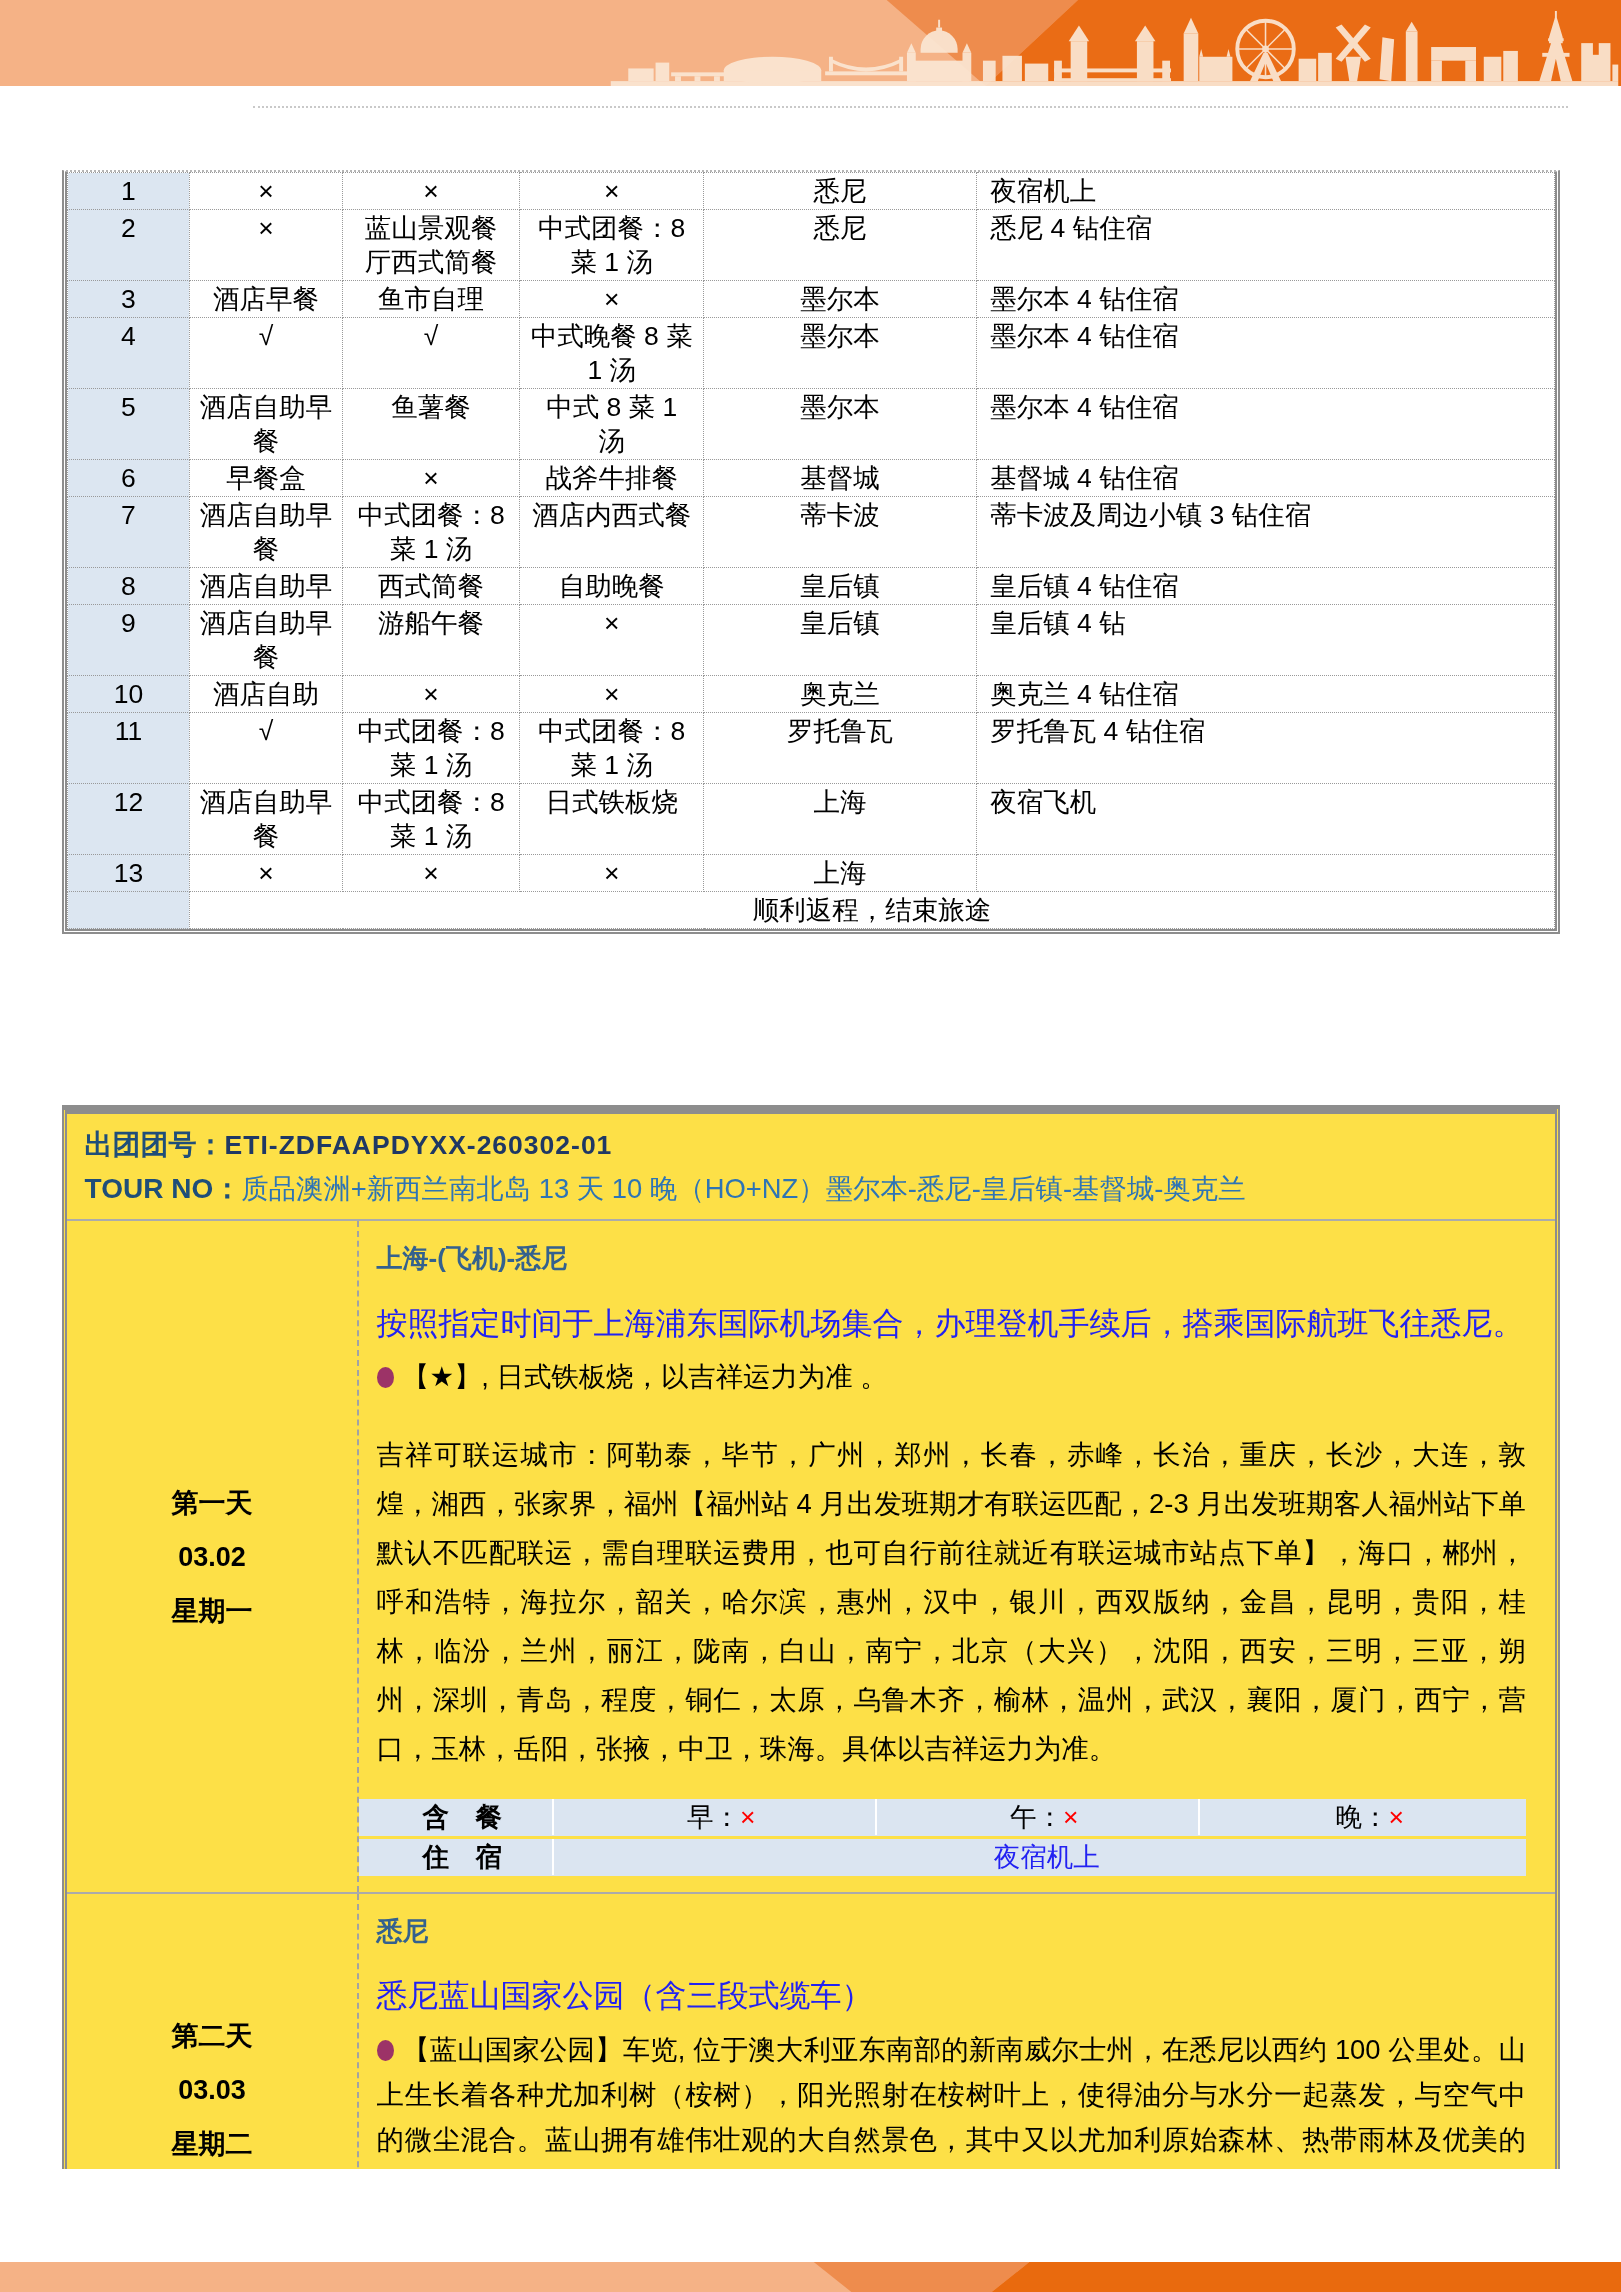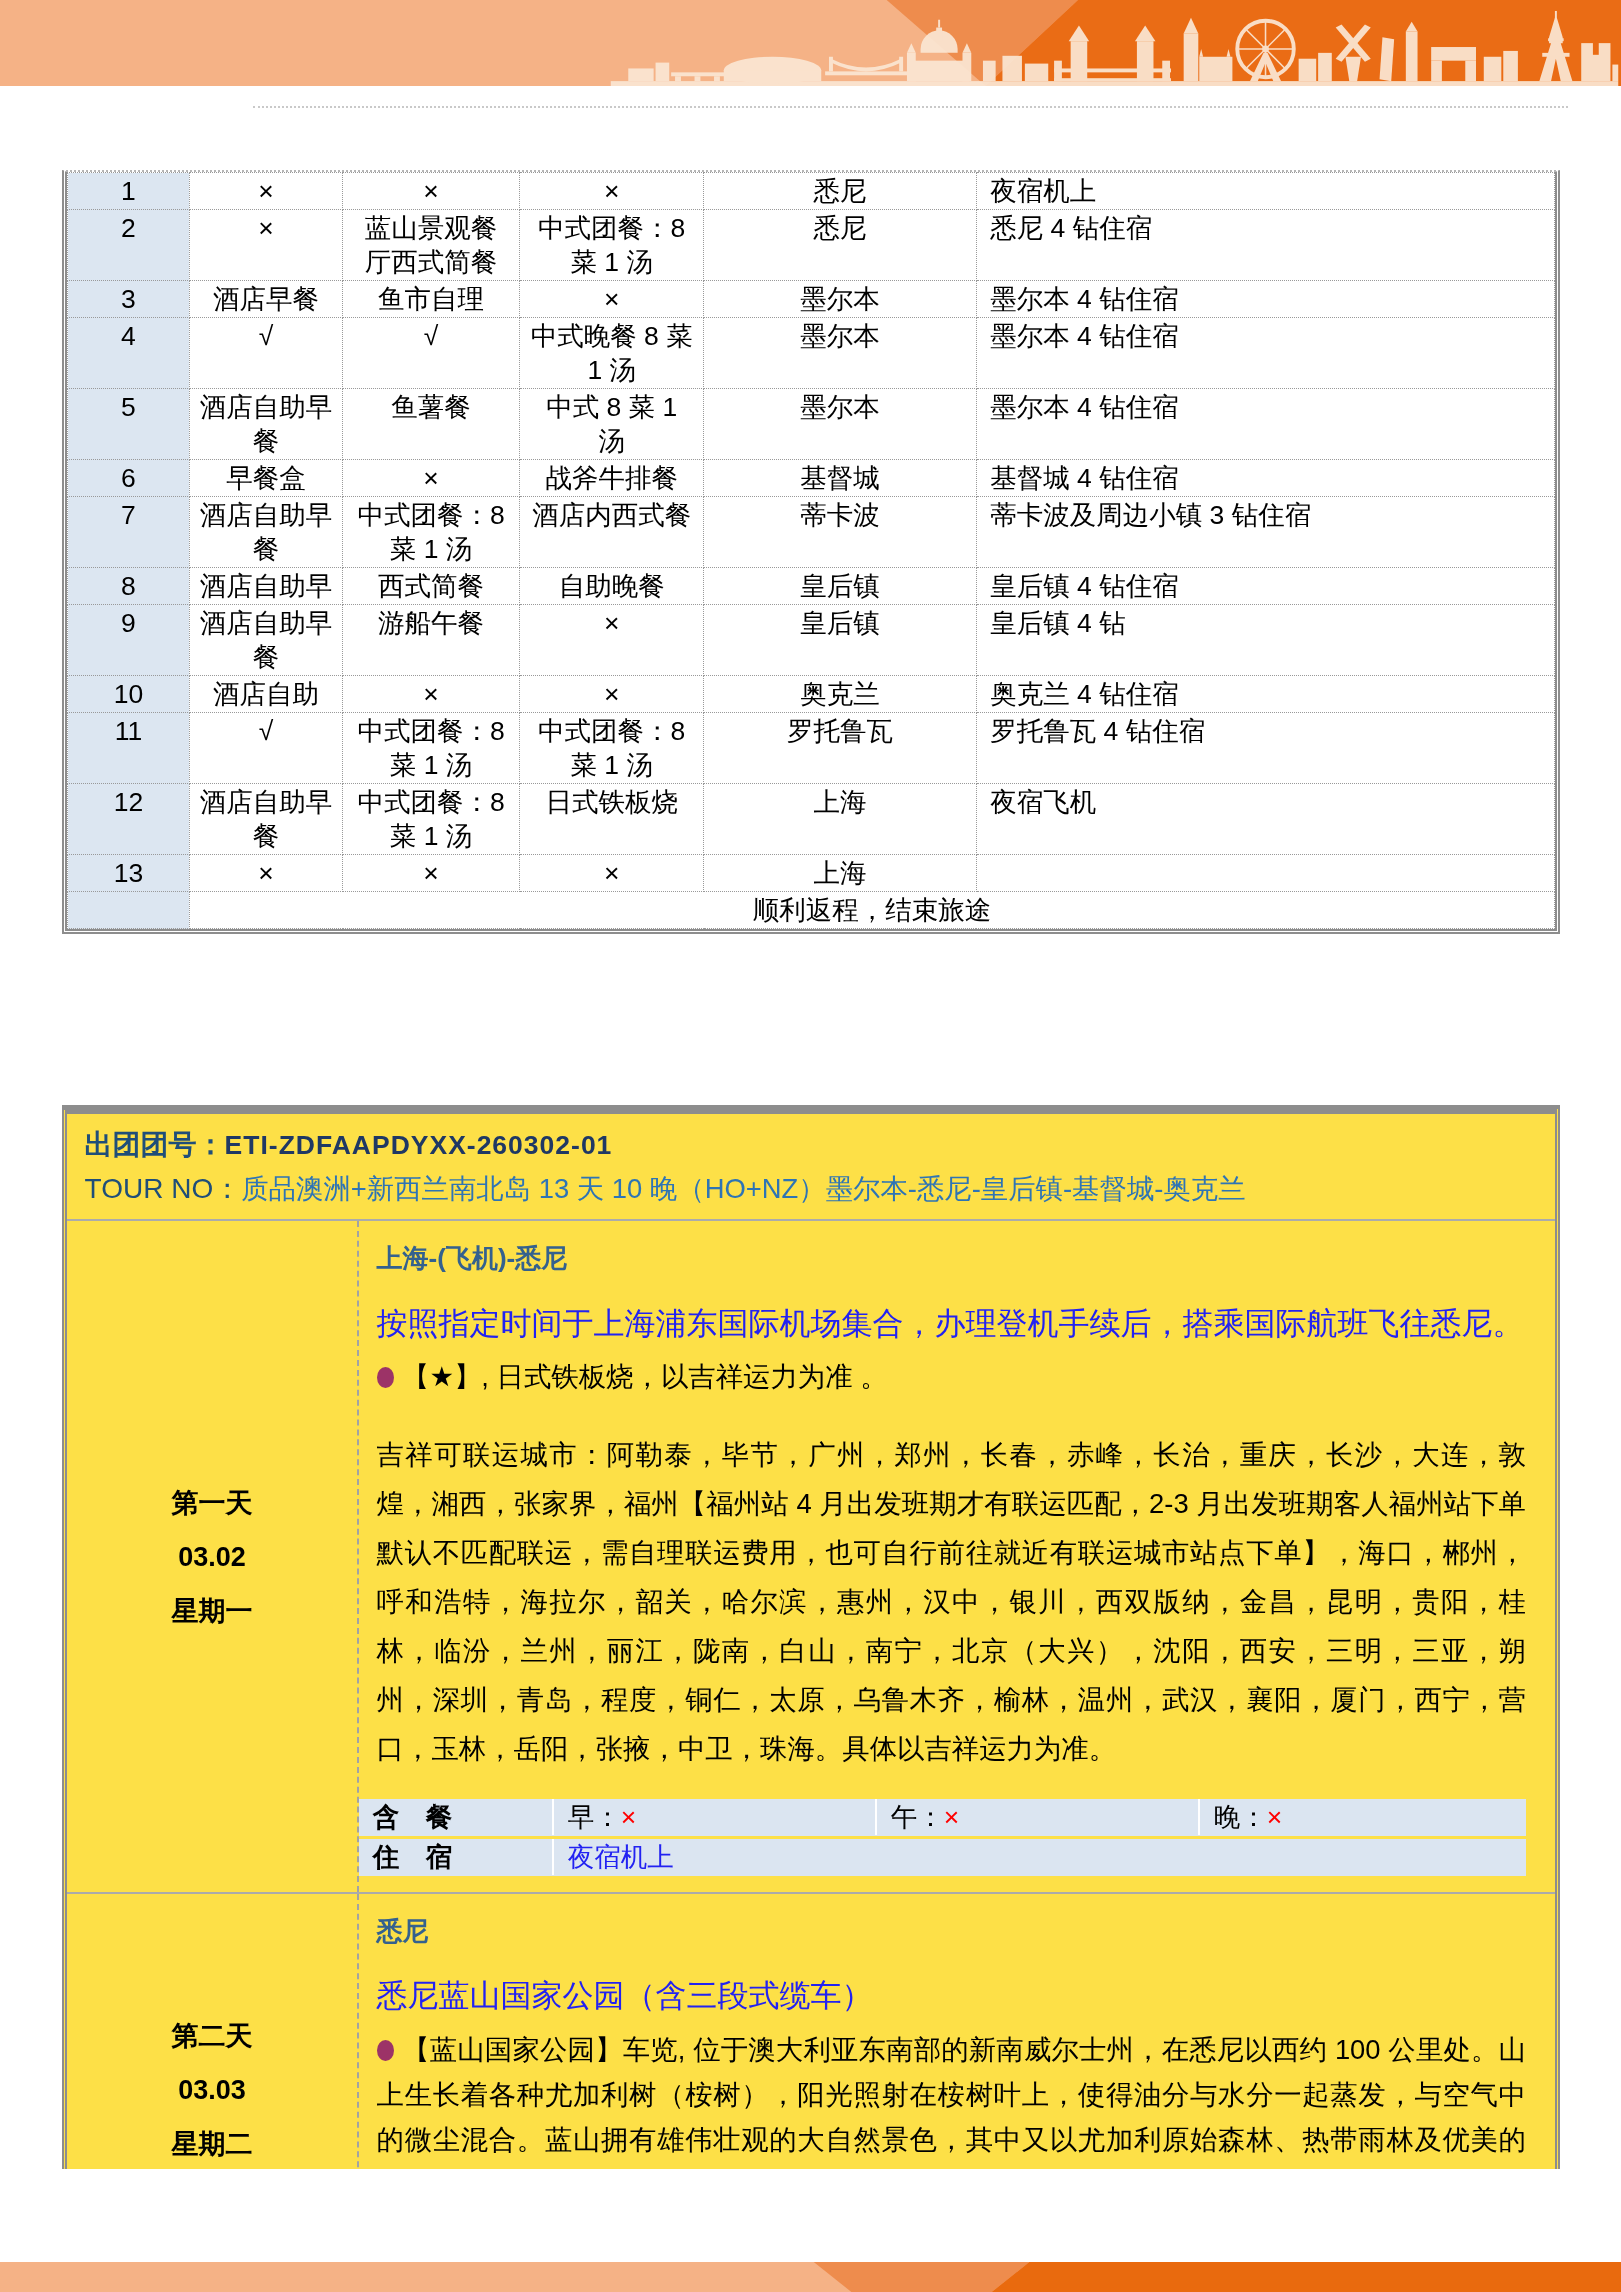--- a/index.html
+++ b/index.html
@@ -36,39 +36,39 @@
   .sec-title{position:absolute;left:98px;top:1111px;font-size:29px;font-weight:bold;}
 
   
   .detail{position:absolute;left:62px;top:1105px;width:1498px;height:1064px;box-sizing:border-box;
       border-left:5.9px double #8d8d8d;border-right:5.9px double #8d8d8d;border-top:9.8px solid #8d8d8d;
       overflow:hidden;background:#fde047;}
   .thead1{padding:11.8px 17.6px 0;font-size:28px;}
   .thead1 .lab{font-weight:bold;color:var(--label-navy);}
   .thead1 .val{color:var(--group-no-navy);font-size:26.5px;letter-spacing:1px;font-weight:bold;}
   .thead2{padding:5.9px 17.6px 11.8px;font-size:28px;border-bottom:2px solid #ababab;}
-  .thead2 .lab{font-weight:normal;color:var(--label-navy);margin-top:48px;}
+  .thead2 .lab{font-weight:bold;color:var(--label-navy);margin-top:48px;}
   .thead2 .val{color:var(--tour-no-blue);font-size:27.4px;}
 
   .day-row{display:flex;border-bottom:2px solid #ababab;}
   .day-row:last-child{border-bottom:0;min-height:392px;}
   .day-side{flex:0 0 290px;display:flex;flex-direction:column;justify-content:center;
       align-items:center;font-weight:bold;font-size:27px;line-height:54px;}
   .day-main{flex:1;border-left:2px dashed #a3a3a3;padding:15.7px 29px 13.7px 0;box-sizing:border-box;}
   .day-title{margin:3.9px 0 25.5px 17.6px;font-size:26px;font-weight:bold;color:var(--day-title-blue);}
   .day-highlight{margin:0 0 9.8px 17.6px;font-size:31px;line-height:43px;color:var(--link-blue);}
   .day-bullet{margin:0 0 0 17.6px;font-size:27.4px;line-height:45px;text-align:justify;}
   .dot{display:inline-block;width:17.6px;height:21.6px;border-radius:50%;background:var(--bullet-purple);
       margin-right:7.8px;vertical-align:-2px;}
   .day-paragraph{margin:31px 0 0 17.6px;font-size:27.4px;line-height:49px;text-align:justify;}
 
   .meals{margin:25.5px 0 0 0;}
   .meals-row{display:flex;background:var(--subtable-bg);height:37px;margin-bottom:2.9px;
       align-items:center;font-size:26.5px;}
-  .mc{box-sizing:border-box;padding-left:13.7px;}
+  .mc{box-sizing:border-box;padding-left:13.7px;text-align:center;}
   .mc-label{flex:0 0 193px;font-weight:bold;}
   .mc-slot{flex:0 0 323px;border-left:2.9px solid #fff;}
   .mc-slot.last{flex:1 1 auto;}
   .mc-wide{flex:1 1 auto;border-left:2.9px solid #fff;color:var(--link-blue);}
   .red{color:var(--red);}
 </style>
 </head>
 <body>
 
 <div class="page">

